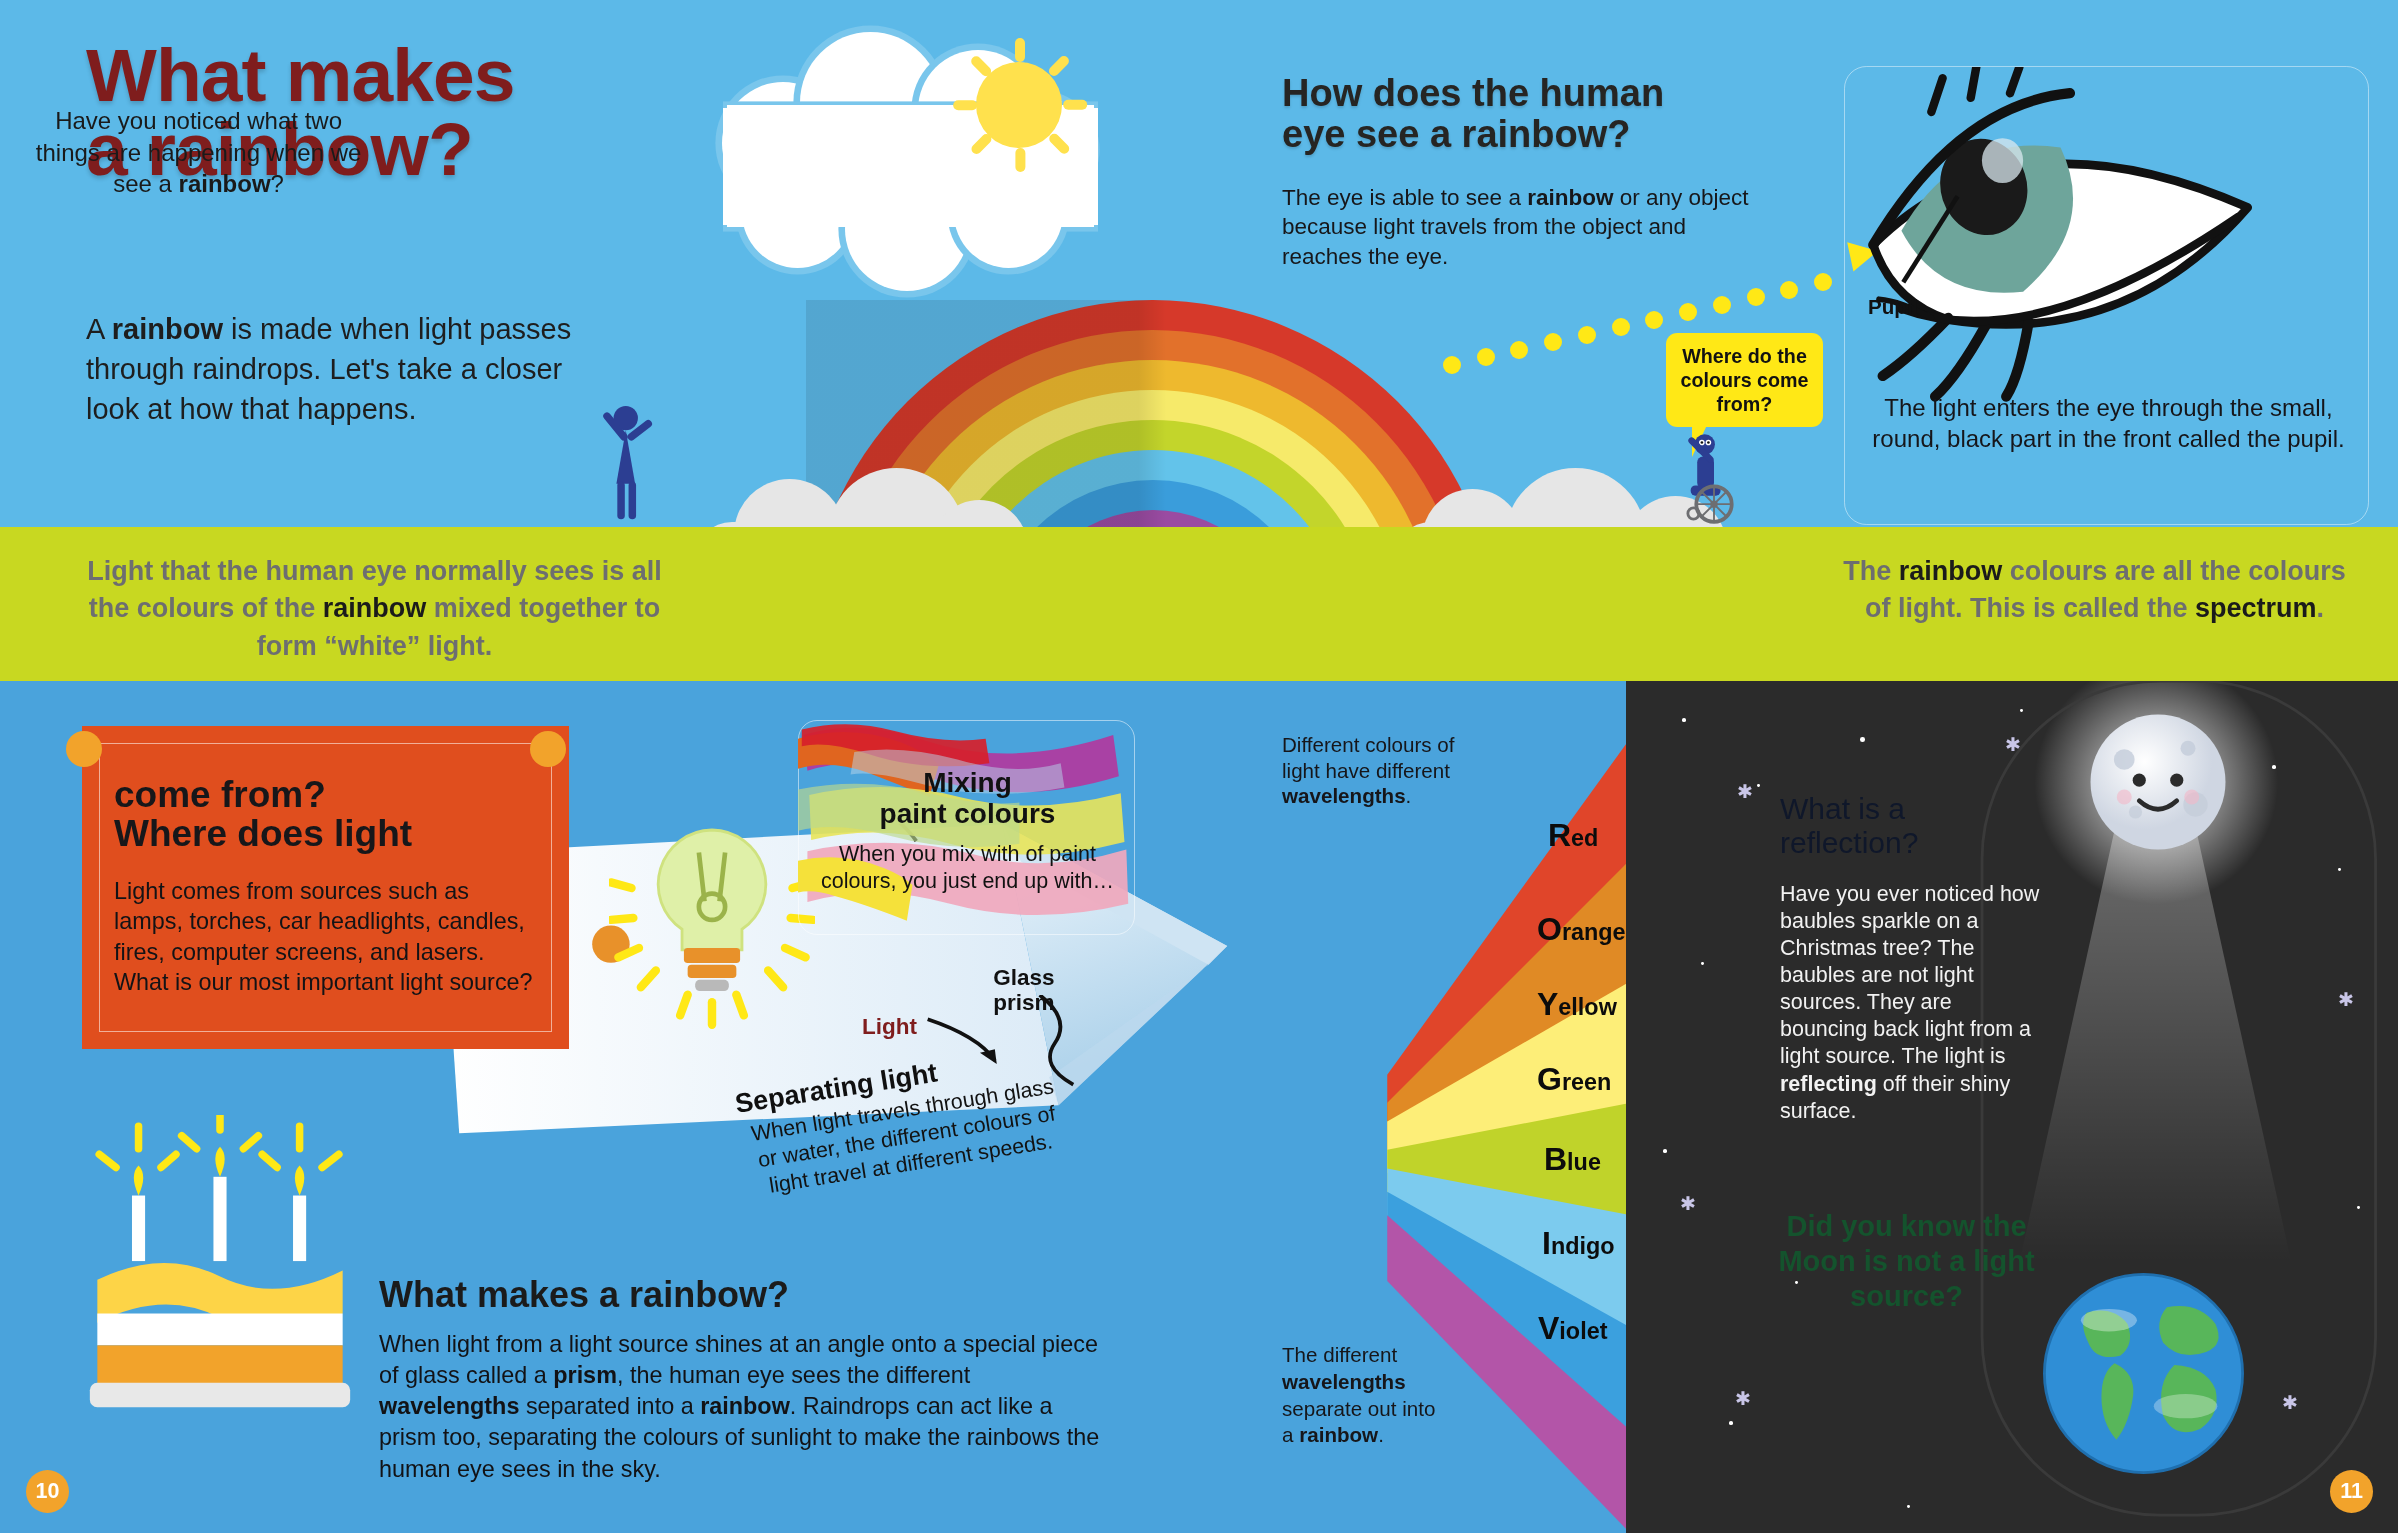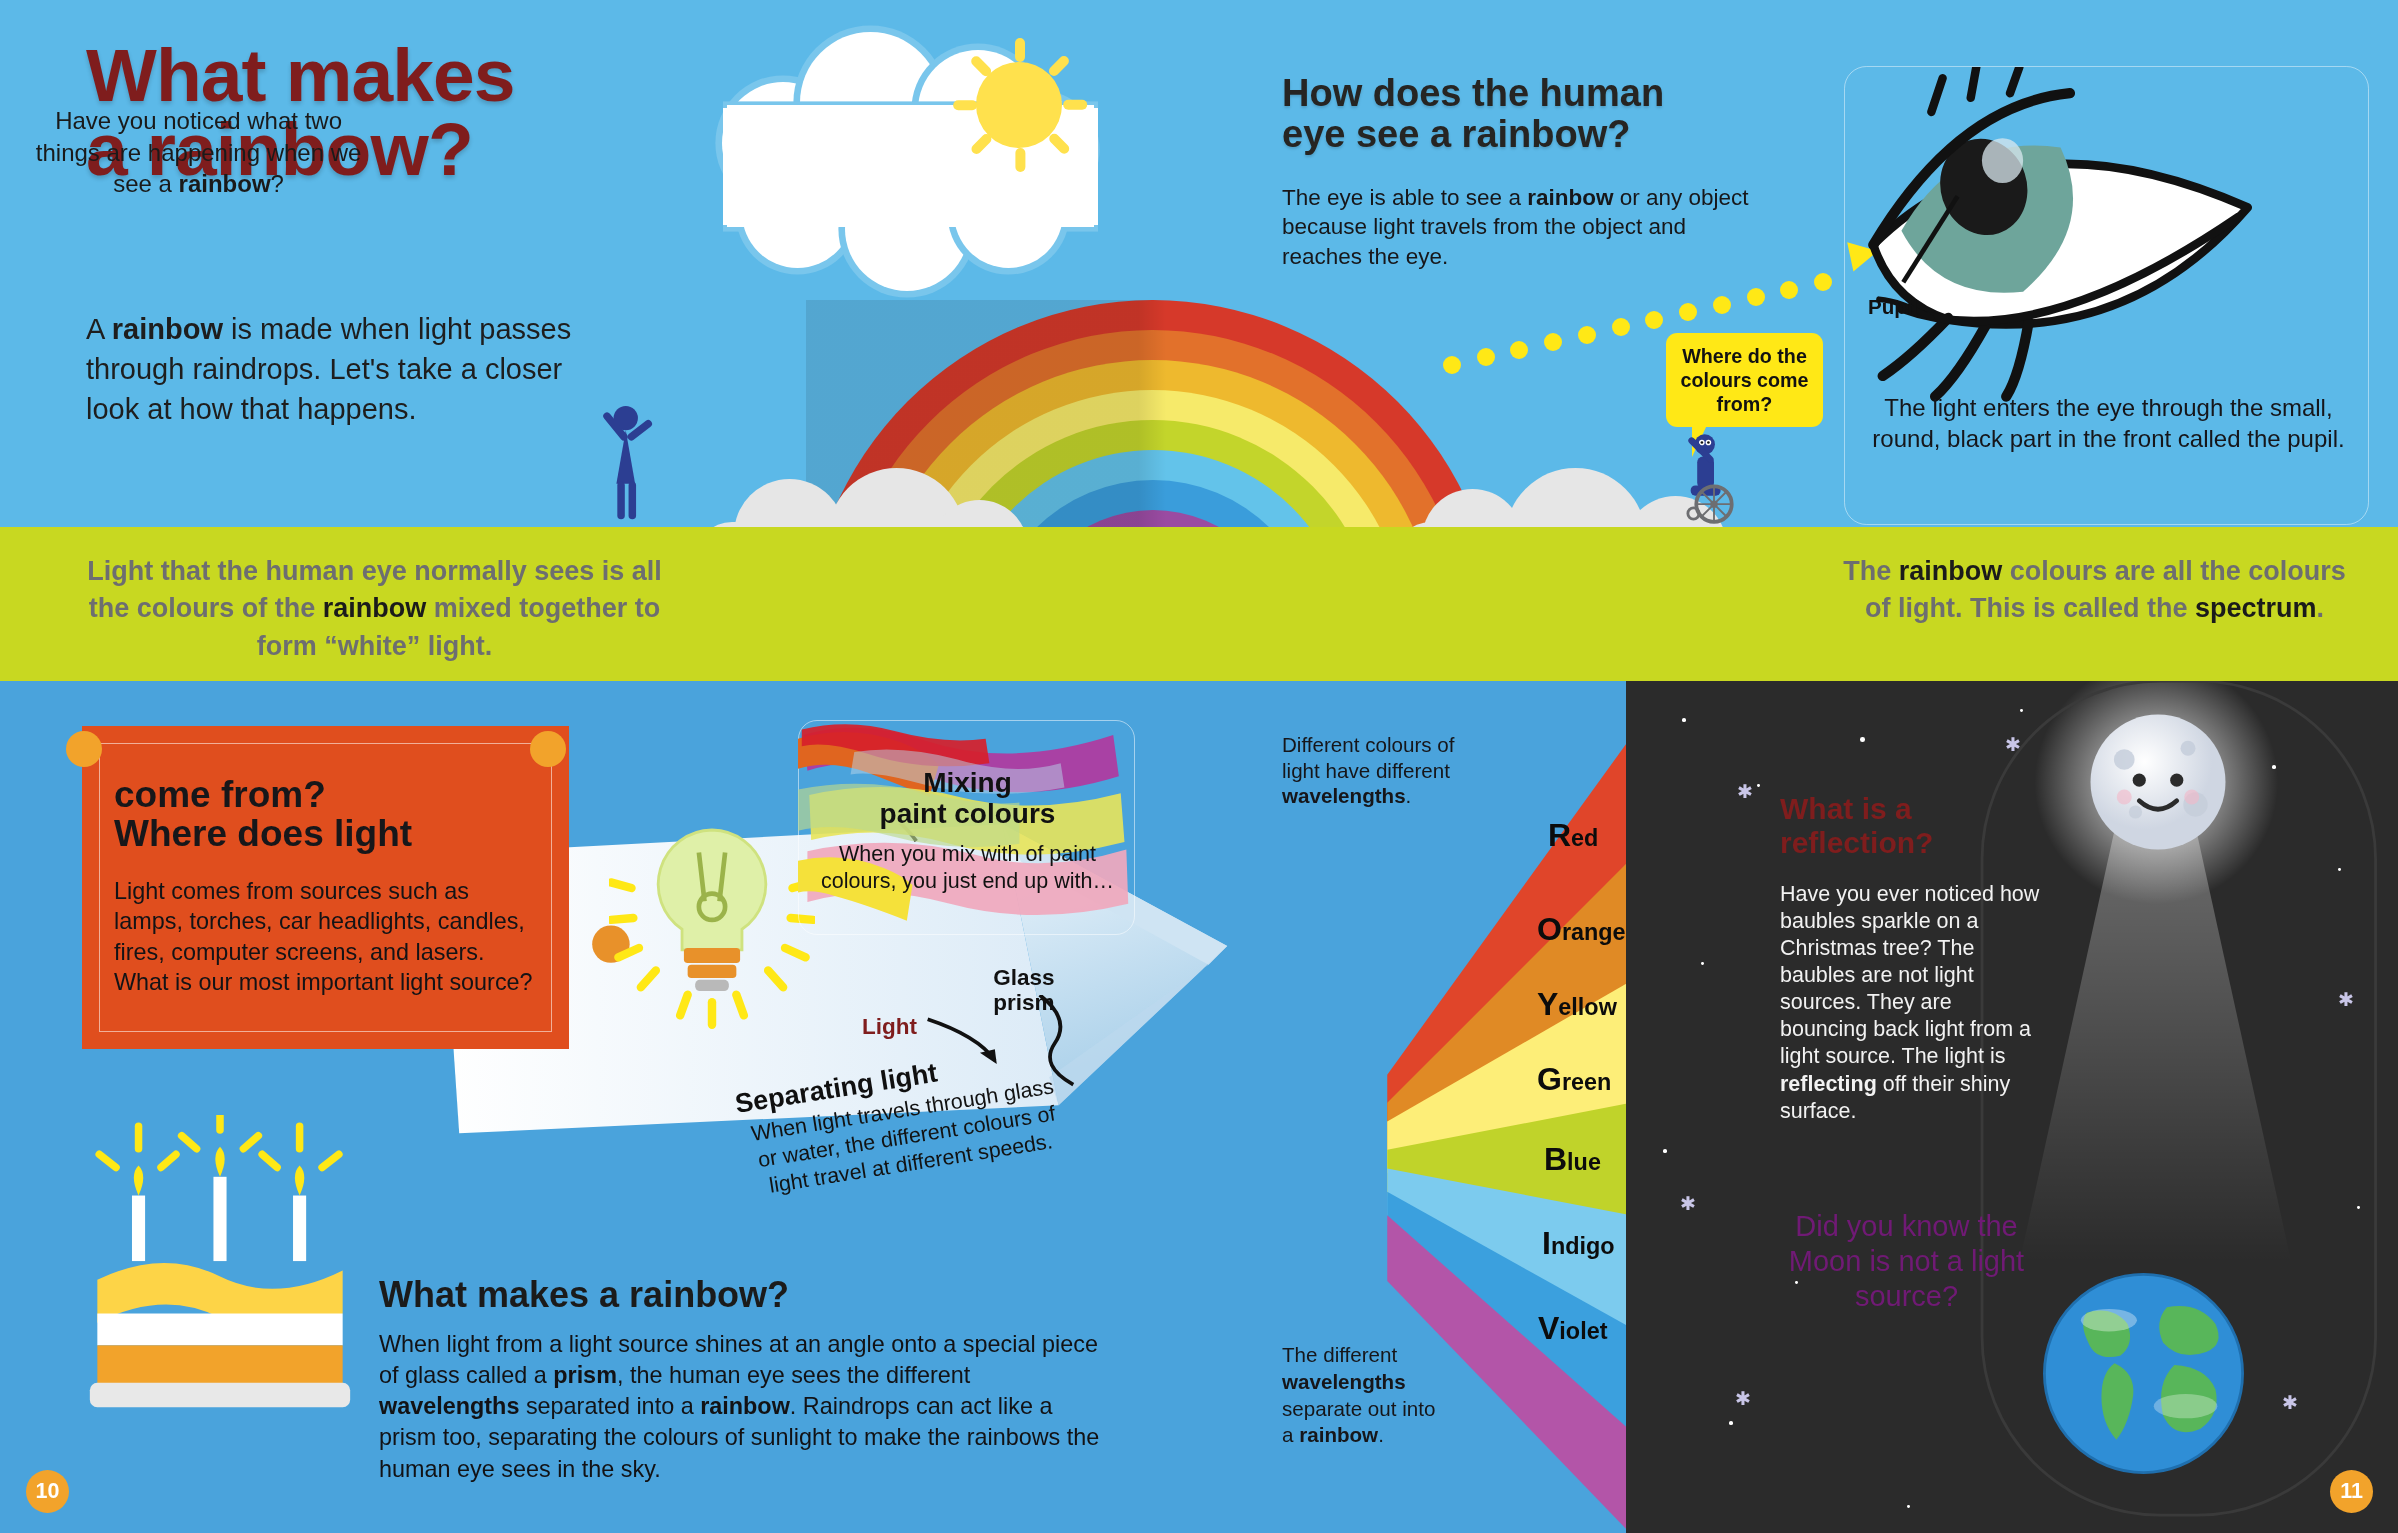--- a/index.html
+++ b/index.html
@@ -208,30 +208,30 @@
     font-size: 23.4px; line-height: 1.33; color: #121215;
   }
   .bq-body b { font-weight: bold; }
 
   
   .cake { position: absolute; left: 84px; top: 1115px; width: 272px; height: 309px; }
 
   
   .np-title {
     position: absolute; left: 1780px; top: 792px; width: 272px;
-    font-size: 30px; line-height: 1.12; font-weight: bold; color: #7f1d1d;
+    font-size: 30px; line-height: 1.12; font-weight: normal; color: #0f172a;
   }
   .np-body {
     position: absolute; left: 1780px; top: 881px; width: 262px;
     font-size: 21.5px; line-height: 1.26; color: #f2f2f2;
   }
   .np-body b { font-weight: bold; }
   .np-dyk {
     position: absolute; left: 1766px; top: 1209px; width: 281px; text-align: center;
-    font-size: 29px; line-height: 1.2; font-weight: normal; color: #701a75;
+    font-size: 29px; line-height: 1.2; font-weight: bold; color: #14532d;
   }
   .star { position: absolute; background: #fff; border-radius: 50%; }
   .sparkle { position: absolute; color: #c9c6e8; font-size: 19px; line-height: 1; }
 
   
   .pageno {
     position: absolute; width: 43px; height: 43px; border-radius: 50%;
     display: flex; align-items: center; justify-content: center;
     font-size: 21.5px; font-weight: bold;
   }

